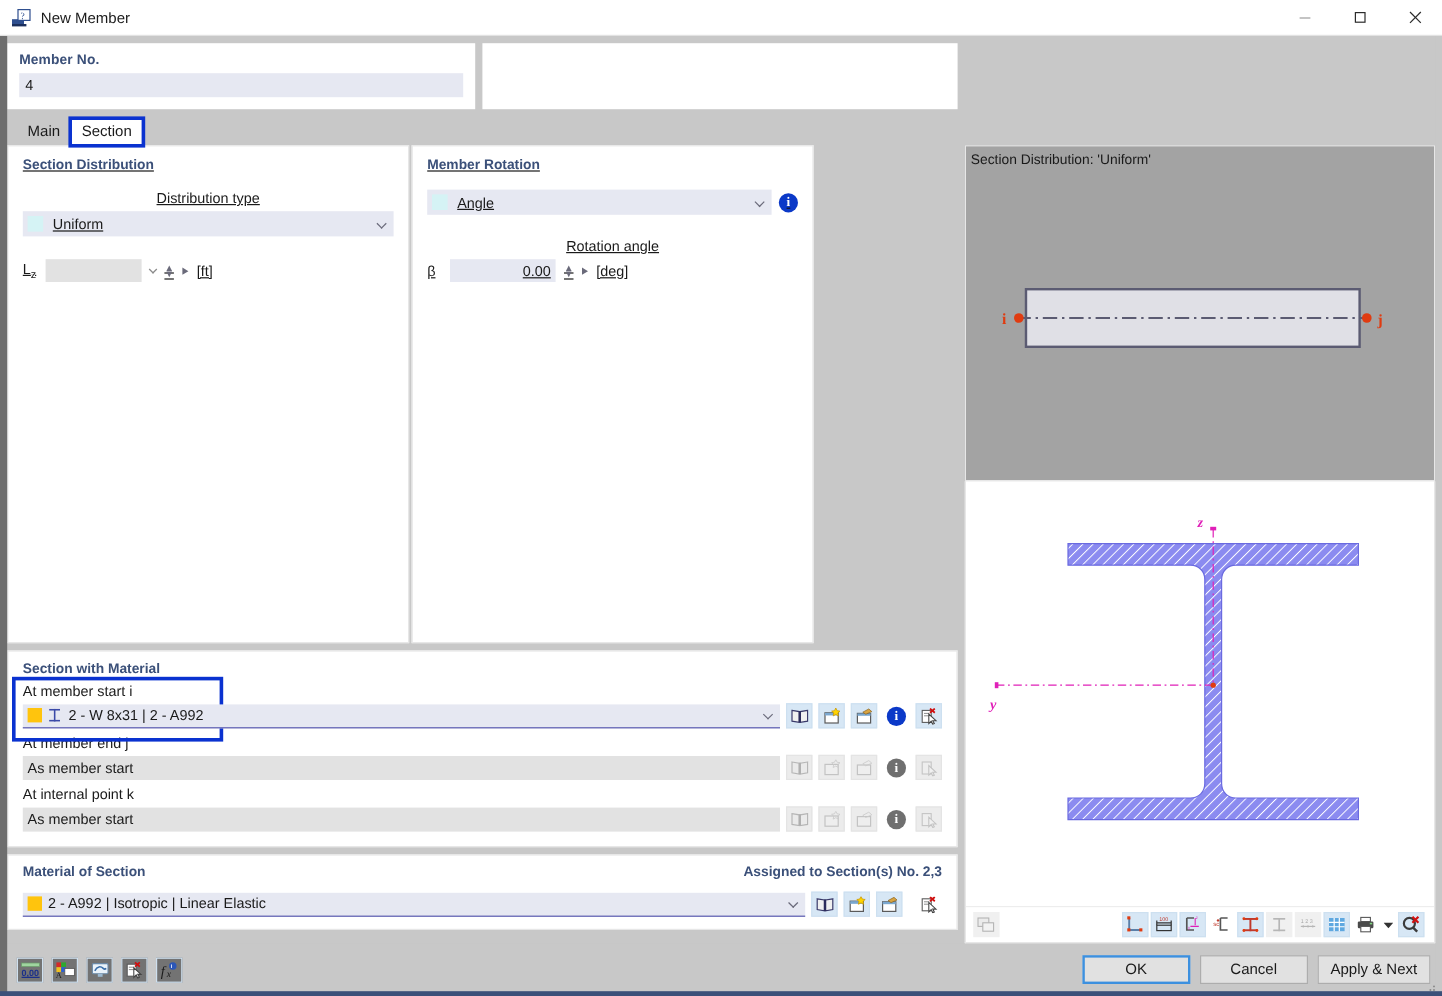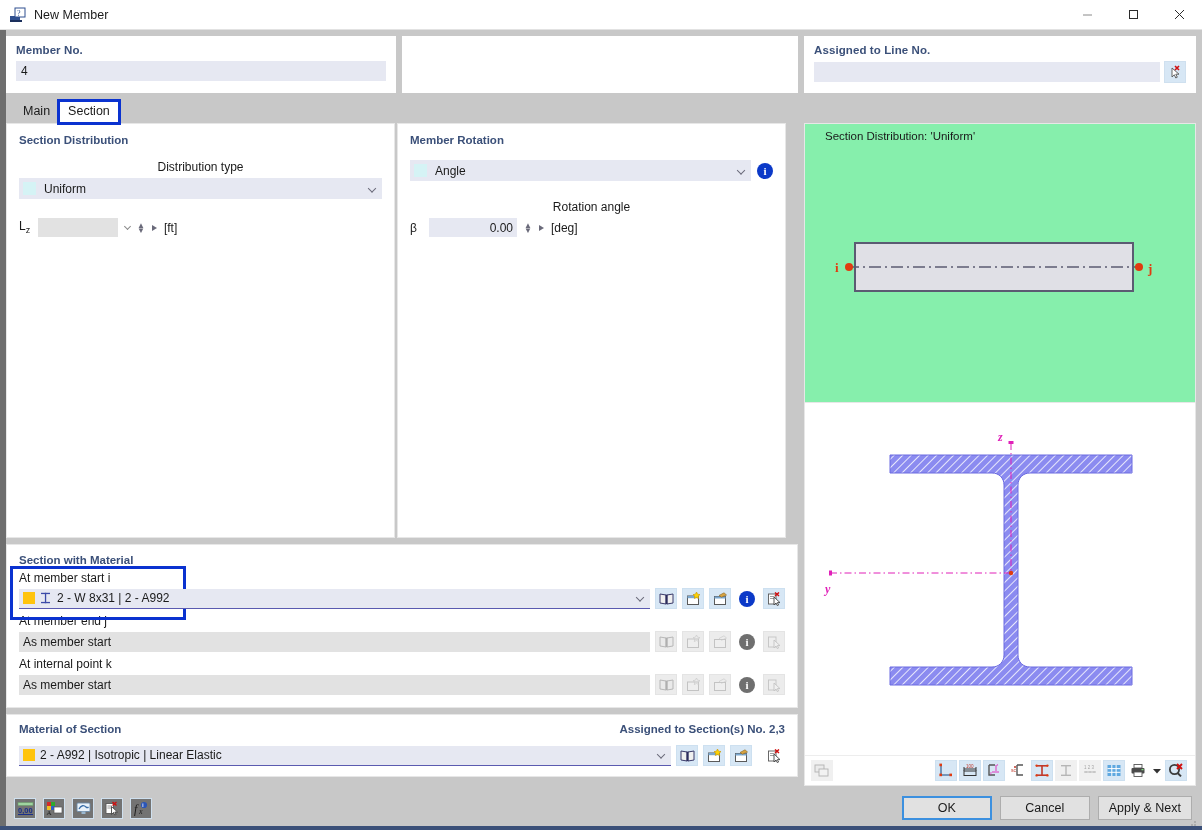--- a/index.html
+++ b/index.html
@@ -88,21 +88,21 @@
     display: flex; gap: 6px; padding: 0 6px 0 6px; flex: 1 1 auto; min-height: 0;
   }
   .left-col { width: 792px; display: flex; flex-direction: column; gap: 6px; }
   .right-col { flex: 1; display: flex; flex-direction: column; }
 
   .panelrow { display: flex; gap: 2px; height: 415px; }
   .panel {
     background: #fff; padding: 10px 12px;
     border: 1px solid #e7e7e7;
   }
-  .panel.half { width: 389px; }
+  .panel.half { width: 335px; text-decoration: underline; }
   .panel-title {
     font-size: 11.5px; font-weight: bold; color: #3b5079; margin-bottom: 14px;
   }
   .field-label { font-size: 12px; color: #1a1a1a; margin-bottom: 4px; text-align: center; }
   .sel-wrap { position: relative; display: flex; align-items: center; gap: 6px; }
   .sel {
     flex: 1; height: 21px; background: #e6e8f2;
     display: flex; align-items: center; padding-left: 4px; position: relative;
   }
   .sel .swatch {
@@ -163,22 +163,22 @@
   .hl-blue { outline: 3px solid #0a32d0; }
 
   
   .mos { background: #fff; border: 1px solid #e7e7e7; padding: 8px 12px 10px 12px; }
   .mos-head { display: flex; align-items: baseline; text-align: center; }
   .mos-title { font-size: 11.5px; font-weight: bold; color: #3b5079; }
   .mos-assigned { margin-left: auto; font-size: 11.5px; font-weight: bold; color: #3b5079; }
 
   
   .preview-top {
-    background: #86efac; border: 1px solid #e7e7e7; height: 280px;
-    position: relative; padding: 6px 20px;
+    background: #a3a3a3; border: 1px solid #e7e7e7; height: 280px;
+    position: relative; padding: 6px 4px;
   }
   .preview-cap { font-size: 11.5px; color: #1a1a1a; }
   .preview-bottom {
     background: #fff; border: 1px solid #e7e7e7; border-top: none;
     flex: 1; position: relative; padding: 6px 8px; min-height: 0;
   }
   .sect-toolbar {
     position: absolute; left: 0; right: 0; bottom: 0; height: 30px;
     background: #fff; border-top: 1px solid #ededed;
     display: flex; align-items: center; padding: 0 6px;
@@ -249,32 +249,20 @@
 
   <div class="leftstrip"></div>
   <div class="rightstrip"></div>
 
   <div class="toprow">
     <div class="card card-member">
       <div class="card-label">Member No.</div>
       <input class="inp" value="4" style="">
     </div>
     <div class="card card-mid"></div>
-    <div class="card card-assigned">
-      <div class="card-label">Assigned to Line No.</div>
-      <div class="assigned-row">
-        <input class="inp" value="" style="">
-        <div class="pickbtn">
-          <svg width="15" height="15" viewBox="0 0 15 15">
-            <path d="M4 3 L4 12 L6.3 9.8 L7.8 13 L9.3 12.2 L7.8 9.2 L11 9.2 Z" fill="#fff" stroke="#555" stroke-width="0.9"></path>
-            <path d="M7 1 L11 5 M11 1 L7 5" stroke="#d01010" stroke-width="1.6"></path>
-          </svg>
-        </div>
-      </div>
-    </div>
   </div>
 
   <div class="tabsbar">
     <div class="tab">Main</div>
     <div class="tab active highlight">Section</div>
   </div>
 
   <div class="body">
 
     <div class="left-col">

